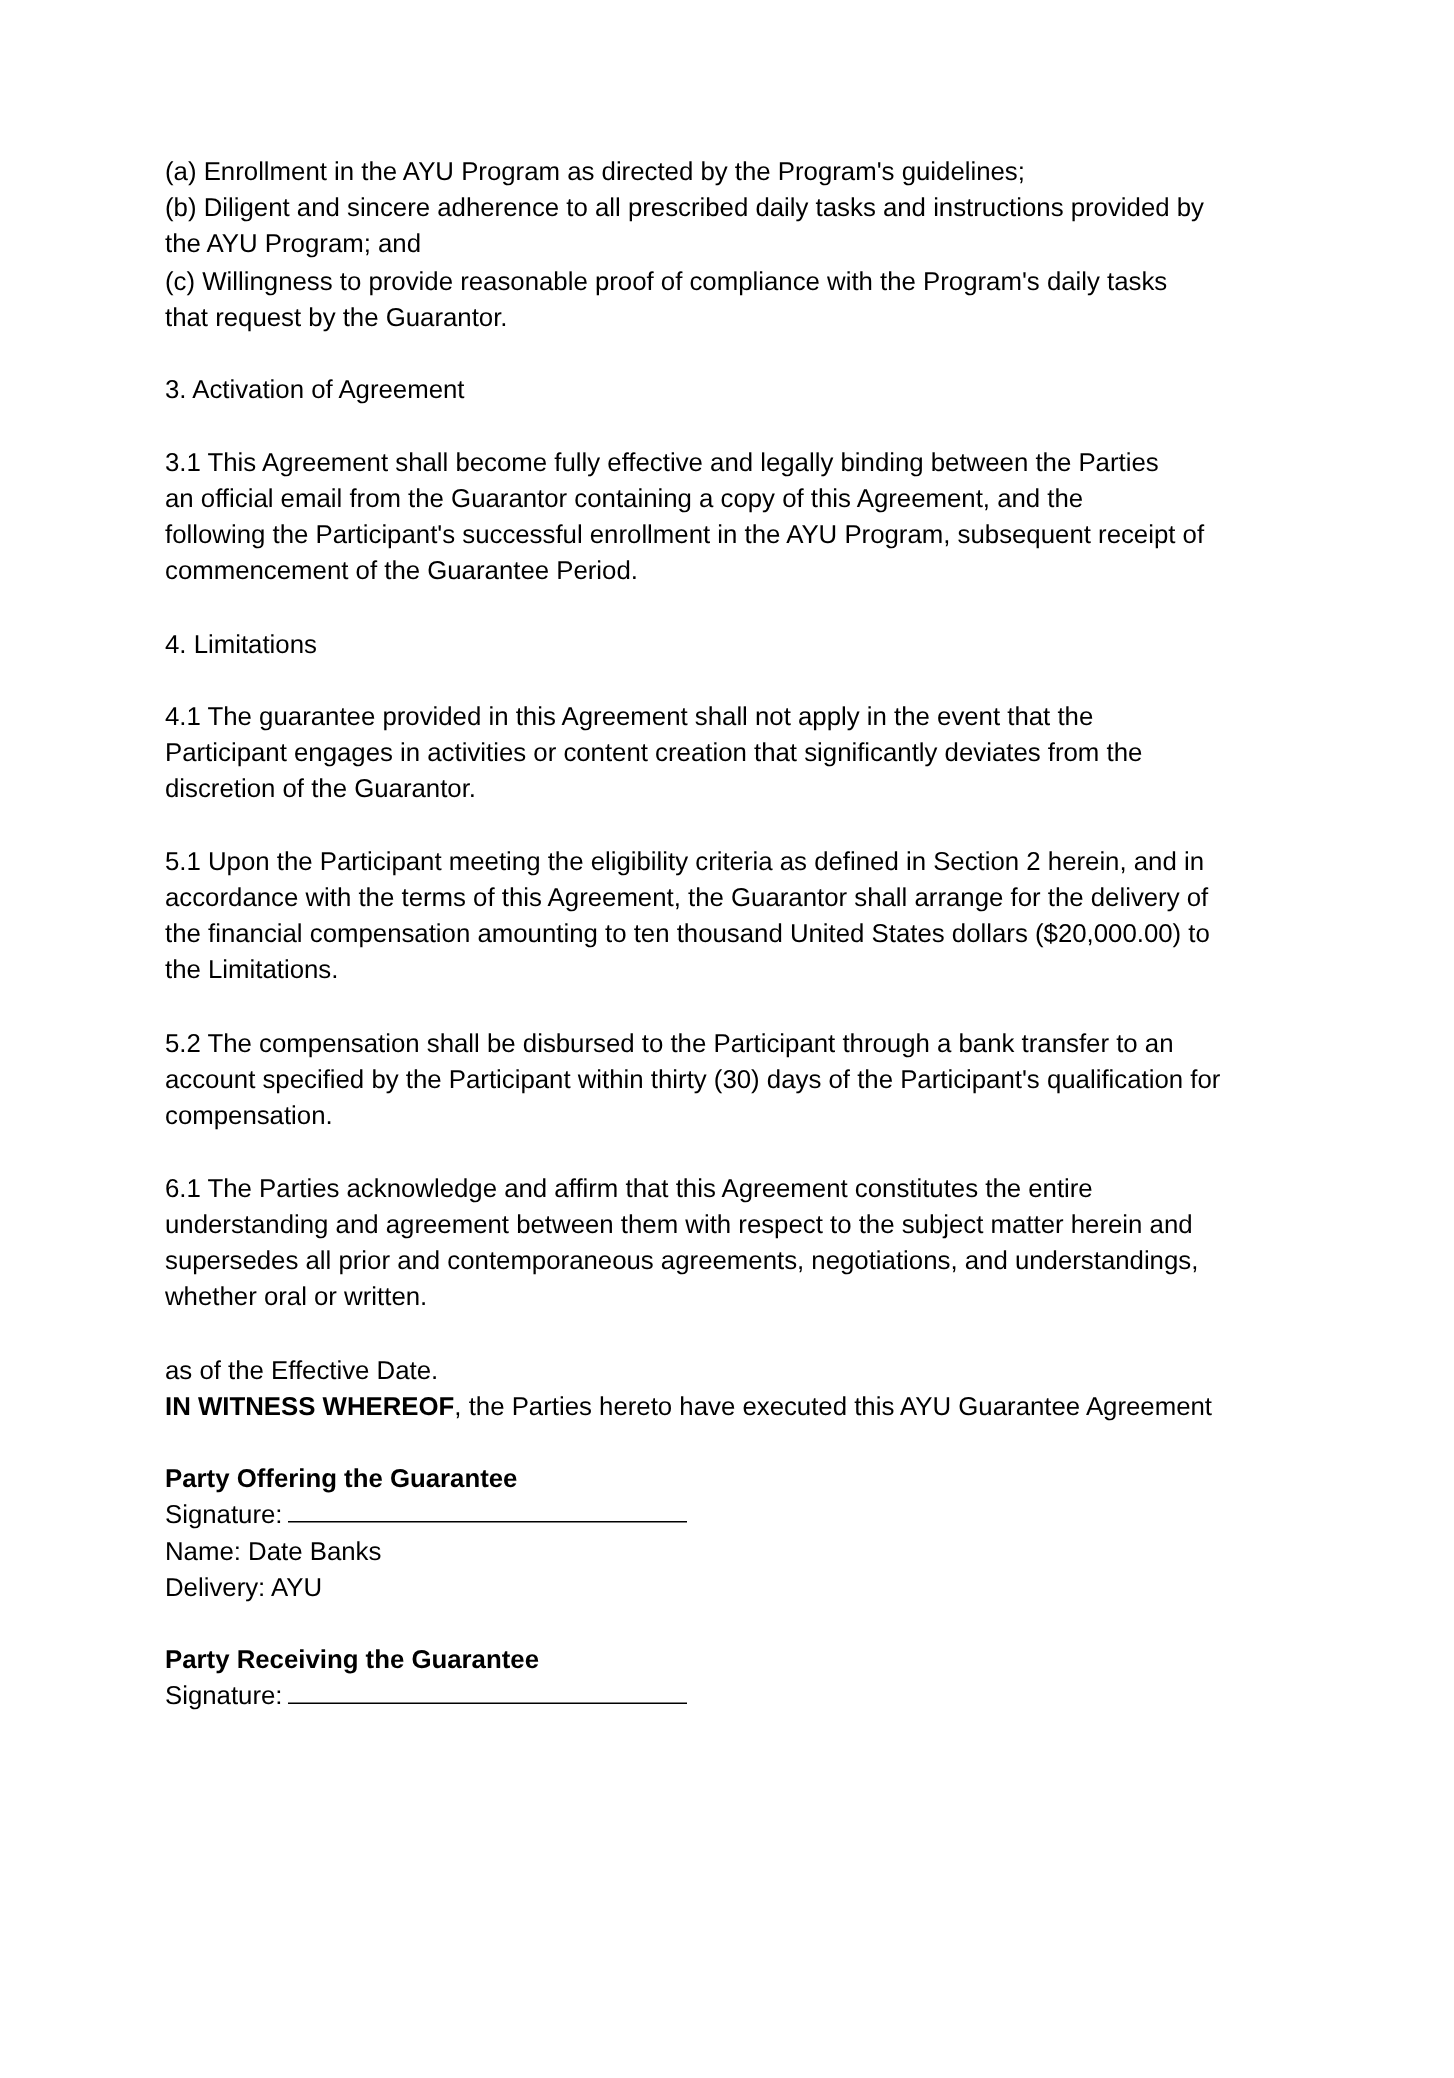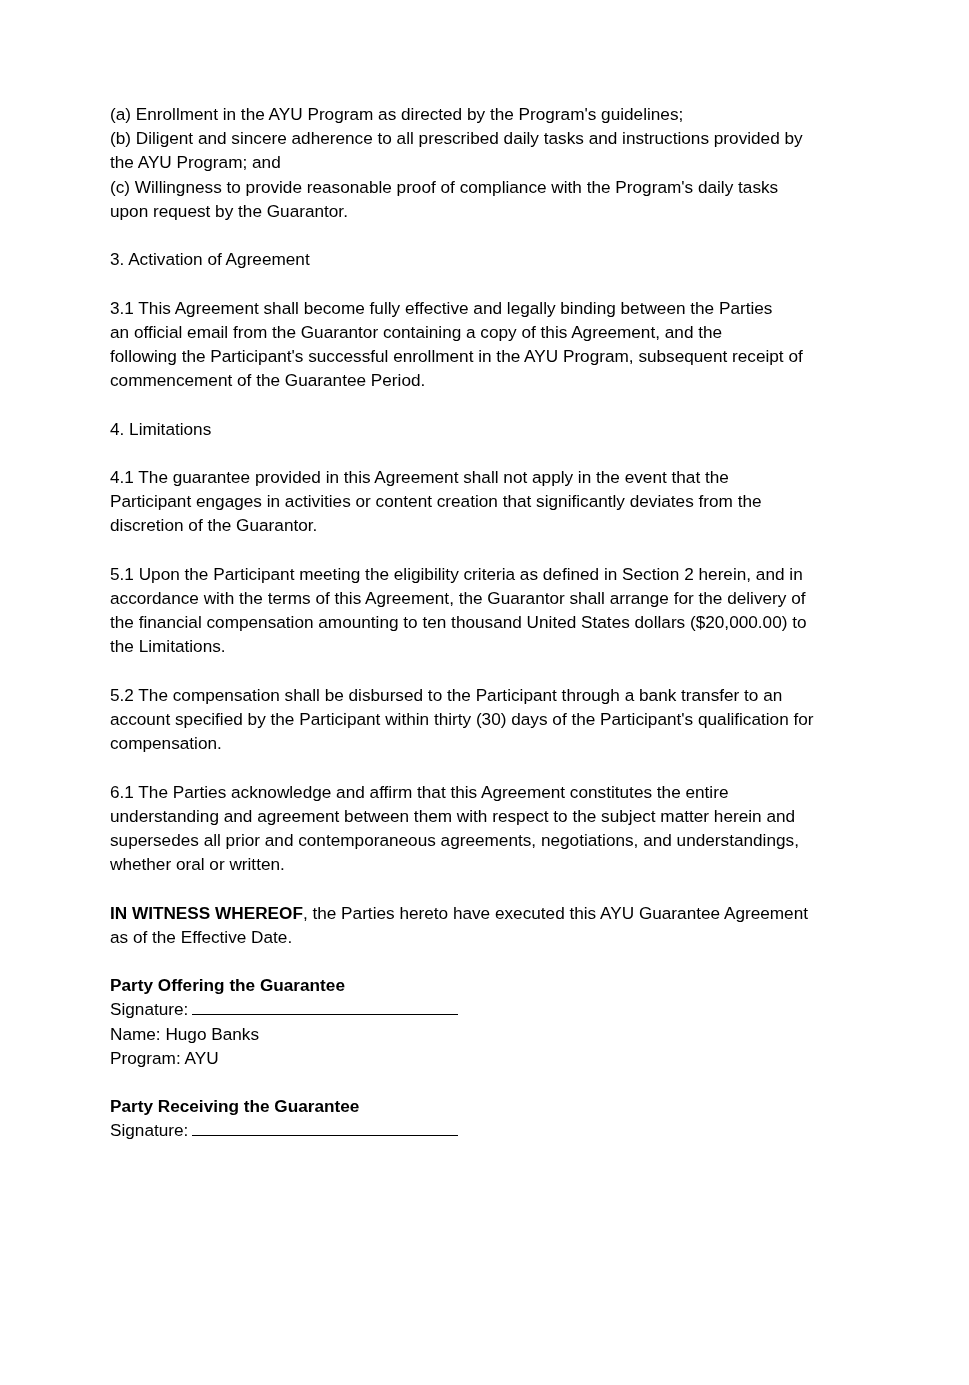--- a/index.html
+++ b/index.html
@@ -39,21 +39,21 @@
 </head>
 <body>
 
 <div class="page">
 
   <div class="para">
     <span class="line">(a) Enrollment in the AYU Program as directed by the Program's guidelines;</span>
     <span class="line">(b) Diligent and sincere adherence to all prescribed daily tasks and instructions provided by</span>
     <span class="line">the AYU Program; and</span>
     <span class="line">(c) Willingness to provide reasonable proof of compliance with the Program's daily tasks</span>
-    <span class="line">upon request by the Guarantor.</span>
+    <span class="line">that request by the Guarantor.</span>
   </div>
 
   <div class="para heading">3. Activation of Agreement</div>
   <div class="para">
     <span class="line">3.1 This Agreement shall become fully effective and legally binding between the Parties</span>
     <span class="line">an official email from the Guarantor containing a copy of this Agreement, and the</span>
     <span class="line">following the Participant's successful enrollment in the AYU Program, subsequent receipt of</span>
     <span class="line">commencement of the Guarantee Period.</span>
   </div>
 
@@ -77,29 +77,29 @@
   </div>
 
   <div class="para">
     <span class="line">6.1 The Parties acknowledge and affirm that this Agreement constitutes the entire</span>
     <span class="line">understanding and agreement between them with respect to the subject matter herein and</span>
     <span class="line">supersedes all prior and contemporaneous agreements, negotiations, and understandings,</span>
     <span class="line">whether oral or written.</span>
   </div>
 
   <div class="para">
+    <span class="line">as of the Effective Date.</span>
     <span class="line"><span class="bold">IN WITNESS WHEREOF</span><span>, the Parties hereto have executed this AYU Guarantee Agreement</span></span>
-    <span class="line">as of the Effective Date.</span>
   </div>
 
   <div class="para">
     <span class="line bold">Party Offering the Guarantee</span>
     <span class="line"><span>Signature:</span><span class="sig-line"></span></span>
-    <span class="line">Name: Hugo Banks</span>
-    <span class="line">Program: AYU</span>
+    <span class="line">Name: Date Banks</span>
+    <span class="line">Delivery: AYU</span>
   </div>
 
   <div class="para">
     <span class="line bold">Party Receiving the Guarantee</span>
     <span class="line"><span>Signature:</span><span class="sig-line"></span></span>
   </div>
 
 </div>
 
 </body></html>

